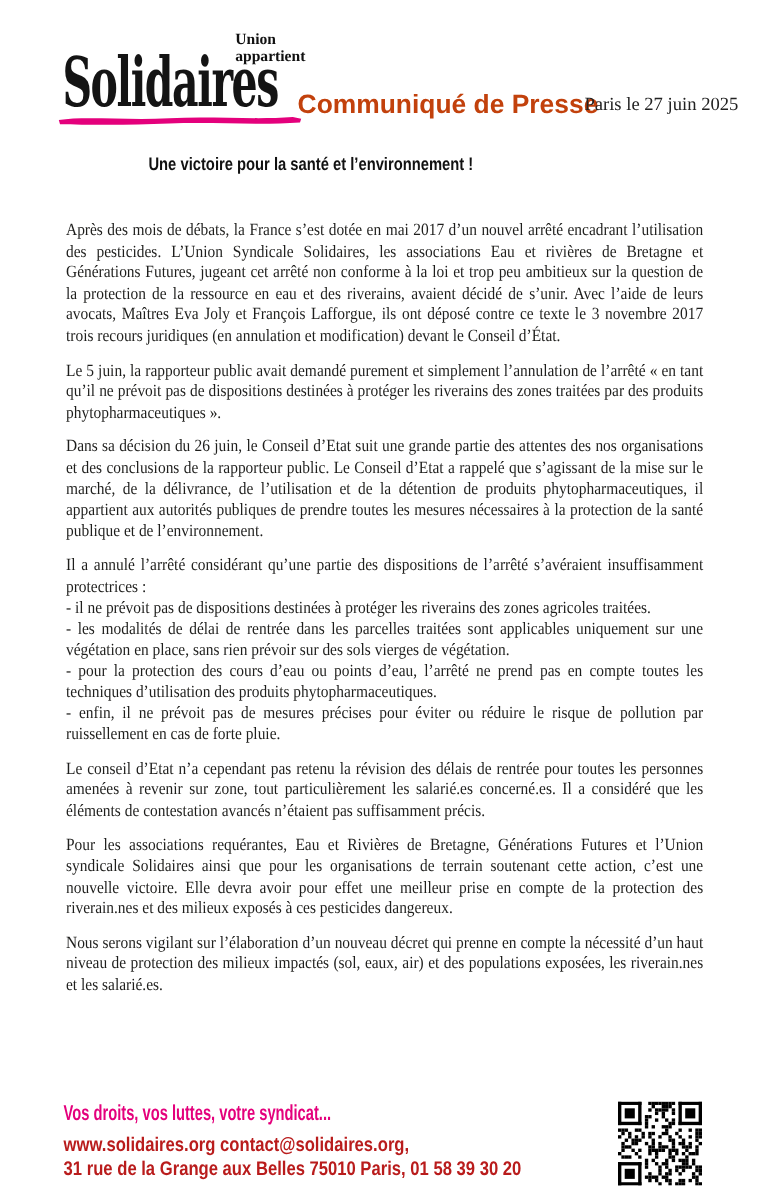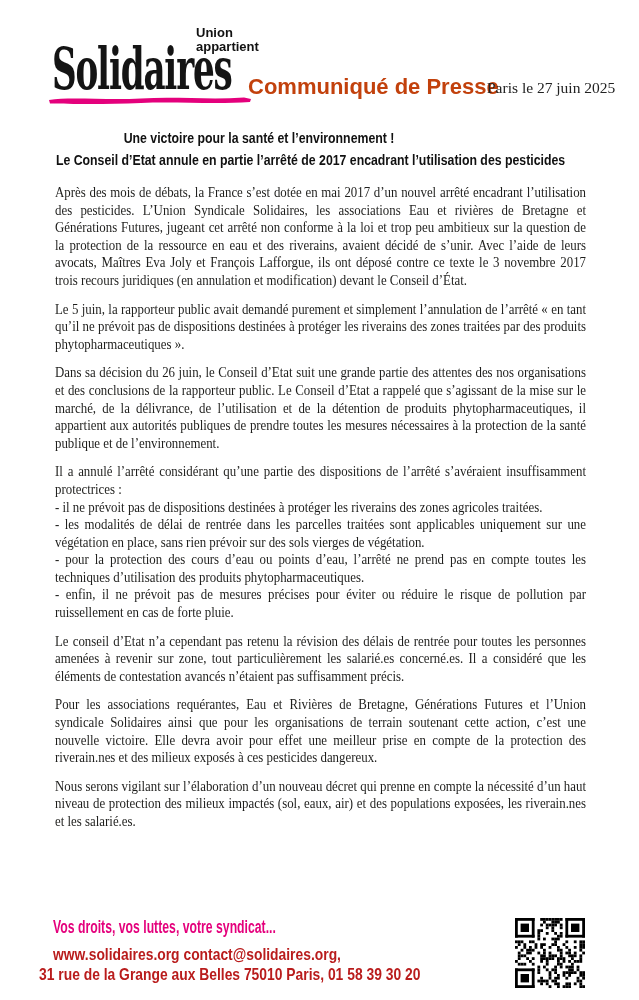--- a/index.html
+++ b/index.html
@@ -12,21 +12,21 @@
     background: #ffffff;
     font-family: "Liberation Serif", serif;
     color: var(--ink);
     overflow: hidden;
   }
 
   
   .logo { position: absolute; left: 0; top: 0; width: 270px; height: 110px; }
   .logo-union {
     position: absolute; left: 196px; top: 26px;
-    font-family: Liberation Sans, sans-serif;
+    font-family: Liberation Serif, serif;
     font-weight: bold; font-size: 13px; line-height: 14px;
     color: #111;
   }
   .logo-union span { display: block; }
   .logo-wordmark {
     position: absolute; left: 52px; top: 40px;
     font-family: "DejaVu Serif", serif;
     font-weight: bold; font-size: 57px; line-height: 57px;
     letter-spacing: -2px; white-space: nowrap;
     transform: scaleX(0.60); transform-origin: left top;
@@ -72,21 +72,21 @@
   .body-text p { margin: 0 0 11px 0; white-space: pre-line; }
 
   
   .footer-tagline {
     position: absolute; left: 53px; top: 912px;
     font-family: "Liberation Sans", sans-serif;
     font-weight: bold; font-size: 18px; line-height: 30px;
     color: var(--accent);
   }
   .footer-line1 { position: absolute; left: 53px; top: 945px; }
-  .footer-line2 { position: absolute; left: 39px; top: 965px; }
+  .footer-line2 { position: absolute; left: 53px; top: 965px; }
   .footer-info {
     font-family: "Liberation Sans", sans-serif;
     font-weight: bold; font-size: 16.5px; line-height: 19px;
     color: #b91c1c;
   }
   .condL {
     display: inline-block; transform-origin: left center; white-space: nowrap;
   }
   .sx68 { transform: scaleX(0.68); }
   .sx84 { transform: scaleX(0.84); }
@@ -110,21 +110,20 @@
     <svg class="logo-underline" viewBox="0 0 208 12" preserveAspectRatio="none">
       <path fill="currentColor" d="M3,6 C25,2.5 60,6.5 95,4.5 C130,2.5 165,6 198,3.5 L205,5 L204,8 C170,10.5 130,7.5 95,9 C60,10.5 25,10 4,9.5 Z"></path>
     </svg>
   </div>
 
   <div class="comm-title">Communiqué de Presse</div>
   <div class="dateline">Paris le 27 juin 2025</div>
 
   <div class="headline">
     <div><span class="cond">Une victoire pour la santé et l’environnement !</span></div>
-    <div><span class="cond">Le Conseil d’Etat annule en partie l’arrêté de 2017 encadrant l’utilisation des pesticides</span></div>
   </div>
 
   <div class="body-text">
     <p>Après des mois de débats, la France s’est dotée en mai 2017 d’un nouvel arrêté encadrant l’utilisation des pesticides. L’Union Syndicale Solidaires, les associations Eau et rivières de Bretagne et Générations Futures, jugeant cet arrêté non conforme à la loi et trop peu ambitieux sur la question de la protection de la ressource en eau et des riverains, avaient décidé de s’unir. Avec l’aide de leurs avocats, Maîtres Eva Joly et François Lafforgue, ils ont déposé contre ce texte le 3 novembre 2017 trois recours juridiques (en annulation et modification) devant le Conseil d’État.</p>
     <p>Le 5 juin, la rapporteur public avait demandé purement et simplement l’annulation de l’arrêté « en tant qu’il ne prévoit pas de dispositions destinées à protéger les riverains des zones traitées par des produits phytopharmaceutiques ».</p>
     <p>Dans sa décision du 26 juin, le Conseil d’Etat suit une grande partie des attentes des nos organisations et des conclusions de la rapporteur public. Le Conseil d’Etat a rappelé que s’agissant de la mise sur le marché, de la délivrance, de l’utilisation et de la détention de produits phytopharmaceutiques, il appartient aux autorités publiques de prendre toutes les mesures nécessaires à la protection de la santé publique et de l’environnement.</p>
     <p>Il a annulé l’arrêté considérant qu’une partie des dispositions de l’arrêté s’avéraient insuffisamment protectrices :
 - il ne prévoit pas de dispositions destinées à protéger les riverains des zones agricoles traitées.
 - les modalités de délai de rentrée dans les parcelles traitées sont applicables uniquement sur une végétation en place, sans rien prévoir sur des sols vierges de végétation.
 - pour la protection des cours d’eau ou points d’eau, l’arrêté ne prend pas en compte toutes les techniques d’utilisation des produits phytopharmaceutiques.

